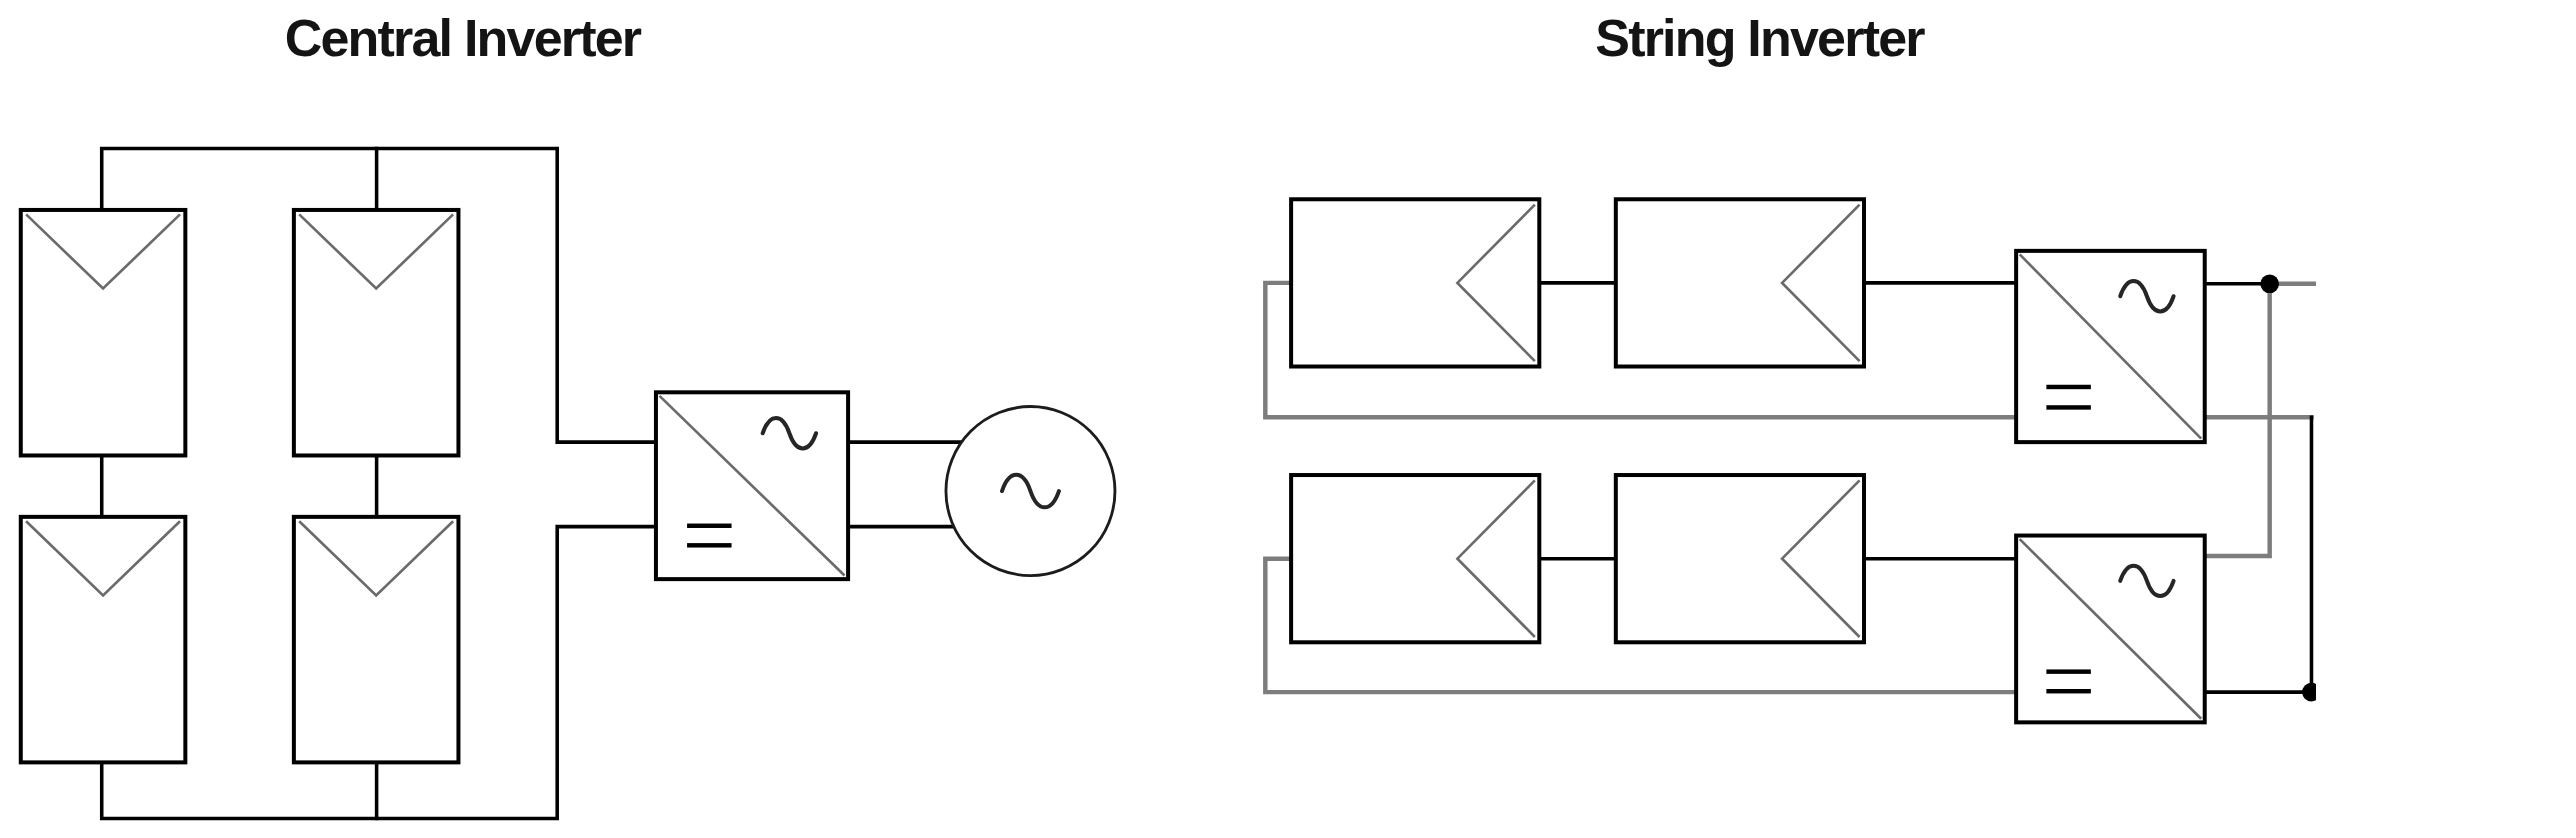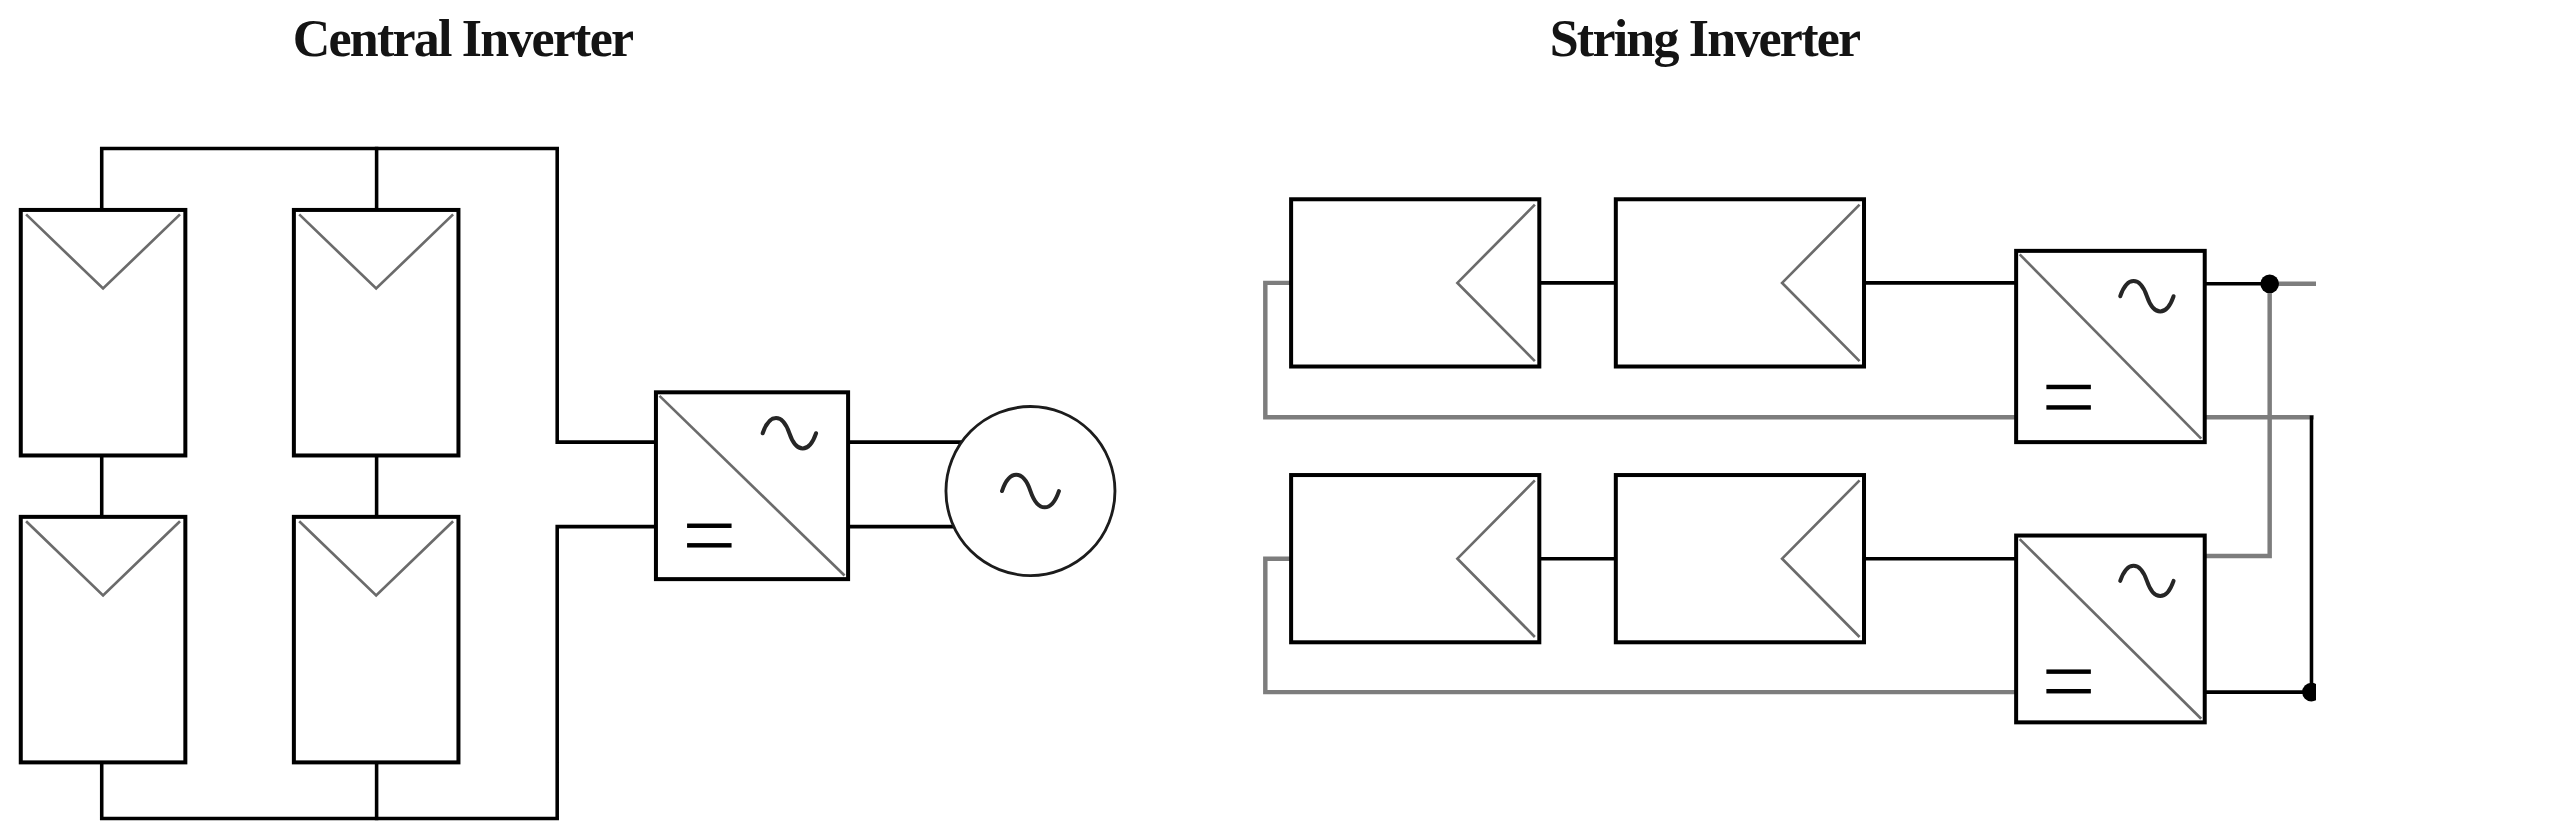--- a/index.html
+++ b/index.html
@@ -7,21 +7,20 @@
     padding: 0;
     background: #ffffff;
     font-family: "Liberation Sans", sans-serif;
   }
   #stage {
     position: relative;
     width: 2316px;
     height: 838px;
     background: #ffffff;
     overflow: hidden;
-    font-family: Liberation Serif, serif;
   }
   #diagram-svg {
     position: absolute;
     left: 0;
     top: 0;
     width: 2576px;
     height: 838px;
     display: block;
   }
   .diagram-title {
@@ -30,21 +29,21 @@
     width: 623px;
     text-align: center;
     font-size: 52px;
     font-weight: 700;
     letter-spacing: -1.8px;
     color: #141414;
     line-height: 59px;
     white-space: nowrap;
   }
   #title-central { left: 151px; }
-  #title-string  { left: 1393px; }
+  #title-string  { left: 1448px; }
 </style>
 </head>
 <body>
 
 <div id="stage">
   <div class="diagram-title" id="title-central">Central Inverter</div>
   <div class="diagram-title" id="title-string">String Inverter</div>
   <svg id="diagram-svg" xmlns="http://www.w3.org/2000/svg" viewBox="0 0 2895 942">
       <polyline points="114,236 114,167 626,167 626,497 737,497" fill="none" stroke="#000000" stroke-width="4" stroke-linejoin="miter" stroke-linecap="square"></polyline>
       <polyline points="423,167 423,236" fill="none" stroke="#000000" stroke-width="4" stroke-linejoin="miter" stroke-linecap="square"></polyline>

